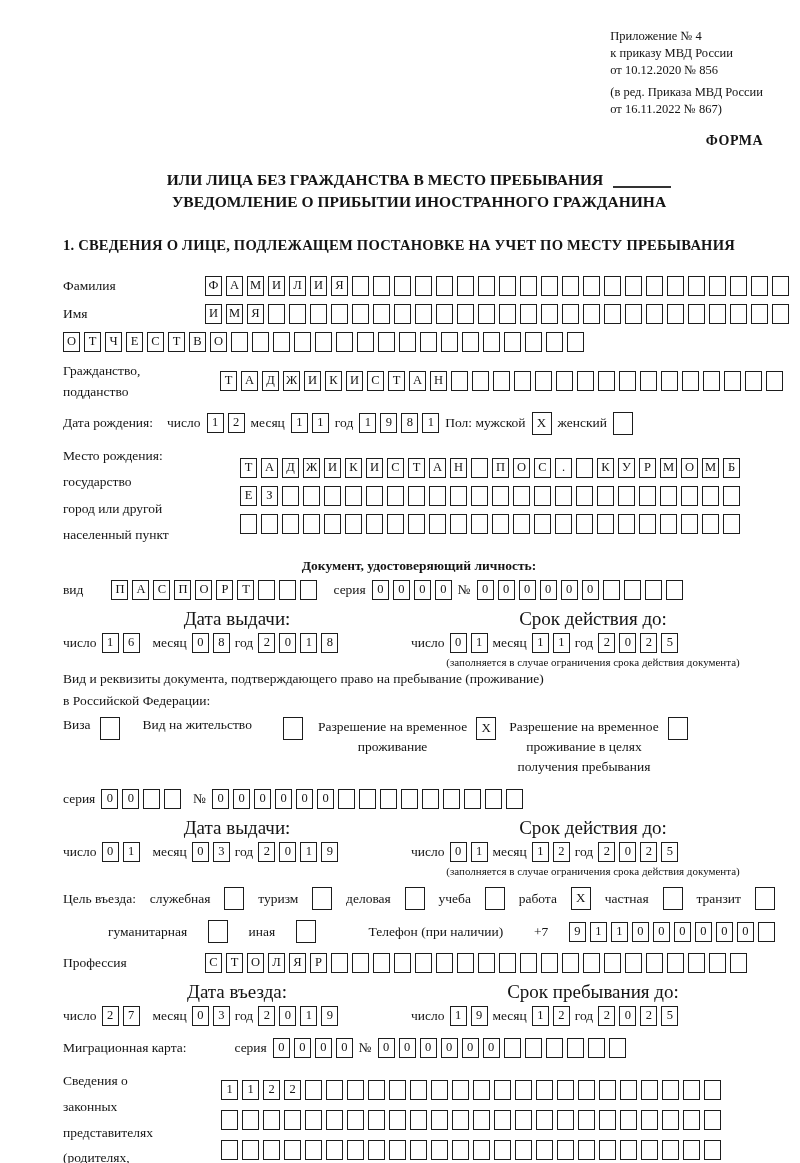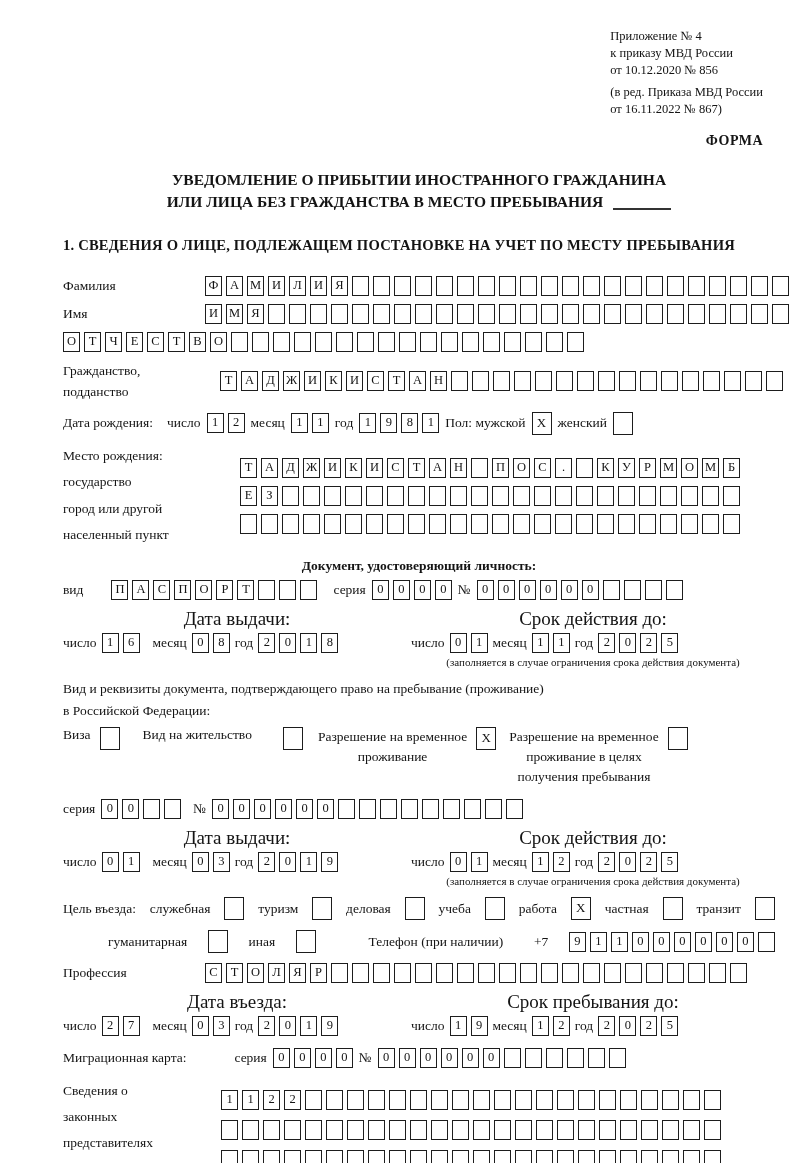--- a/index.html
+++ b/index.html
@@ -42,21 +42,21 @@
   .dochead{text-align:center;font-weight:bold;font-size:13.5px;margin-top:10px;}
 
   
   .datepair{display:flex;margin-top:8px;}
   .dp-left{width:348px;flex:none;}
   .dp-right{width:364px;flex:none;}
   .dp-head{text-align:center;font-size:19px;margin-bottom:3px;}
   .dp-row{display:flex;align-items:center;gap:5px;font-size:13.5px;}
   .note{font-size:11px;margin-top:3px;white-space:nowrap;text-align:center;}
 
-  .permit-head{font-size:13.5px;margin-top:10px;line-height:1.65;}
+  .permit-head{font-size:13.5px;margin-top:0;line-height:1.65;}
   .permit-opts{display:flex;align-items:flex-start;gap:9px;font-size:13.5px;margin-top:4px;}
   .opt{display:flex;gap:9px;align-items:flex-start;}
   .opt .optlines{text-align:center;line-height:1.5;}
 
   .purp{display:flex;align-items:center;gap:8px;font-size:13.5px;margin-top:10px;justify-content:space-between;}
   .indent108{margin-left:45px;}
 </style>
 </head>
 <body>
 
@@ -65,22 +65,22 @@
   <div class="hdr">
     <div>Приложение № 4</div>
     <div>к приказу МВД России</div>
     <div>от 10.12.2020 № 856</div>
     <div class="grp2">(в ред. Приказа МВД России</div>
     <div>от 16.11.2022 № 867)</div>
   </div>
   <div class="forma">ФОРМА</div>
 
   <div class="title">
+    <div><span>ИЛИ ЛИЦА БЕЗ ГРАЖДАНСТВА В МЕСТО ПРЕБЫВАНИЯ</span><span class="uline"></span></div>
     <div>УВЕДОМЛЕНИЕ О ПРИБЫТИИ ИНОСТРАННОГО ГРАЖДАНИНА</div>
-    <div><span>ИЛИ ЛИЦА БЕЗ ГРАЖДАНСТВА В МЕСТО ПРЕБЫВАНИЯ</span><span class="uline"></span></div>
   </div>
 
   <div class="sec1">1. СВЕДЕНИЯ О ЛИЦЕ, ПОДЛЕЖАЩЕМ ПОСТАНОВКЕ НА УЧЕТ ПО МЕСТУ ПРЕБЫВАНИЯ</div>
 
   <div class="row" style="margin-top:22px;">
     <span class="lbl w102">Фамилия</span>
     <span class="cells">
         <span class="cell">Ф</span>
         <span class="cell">А</span>
         <span class="cell">М</span>

